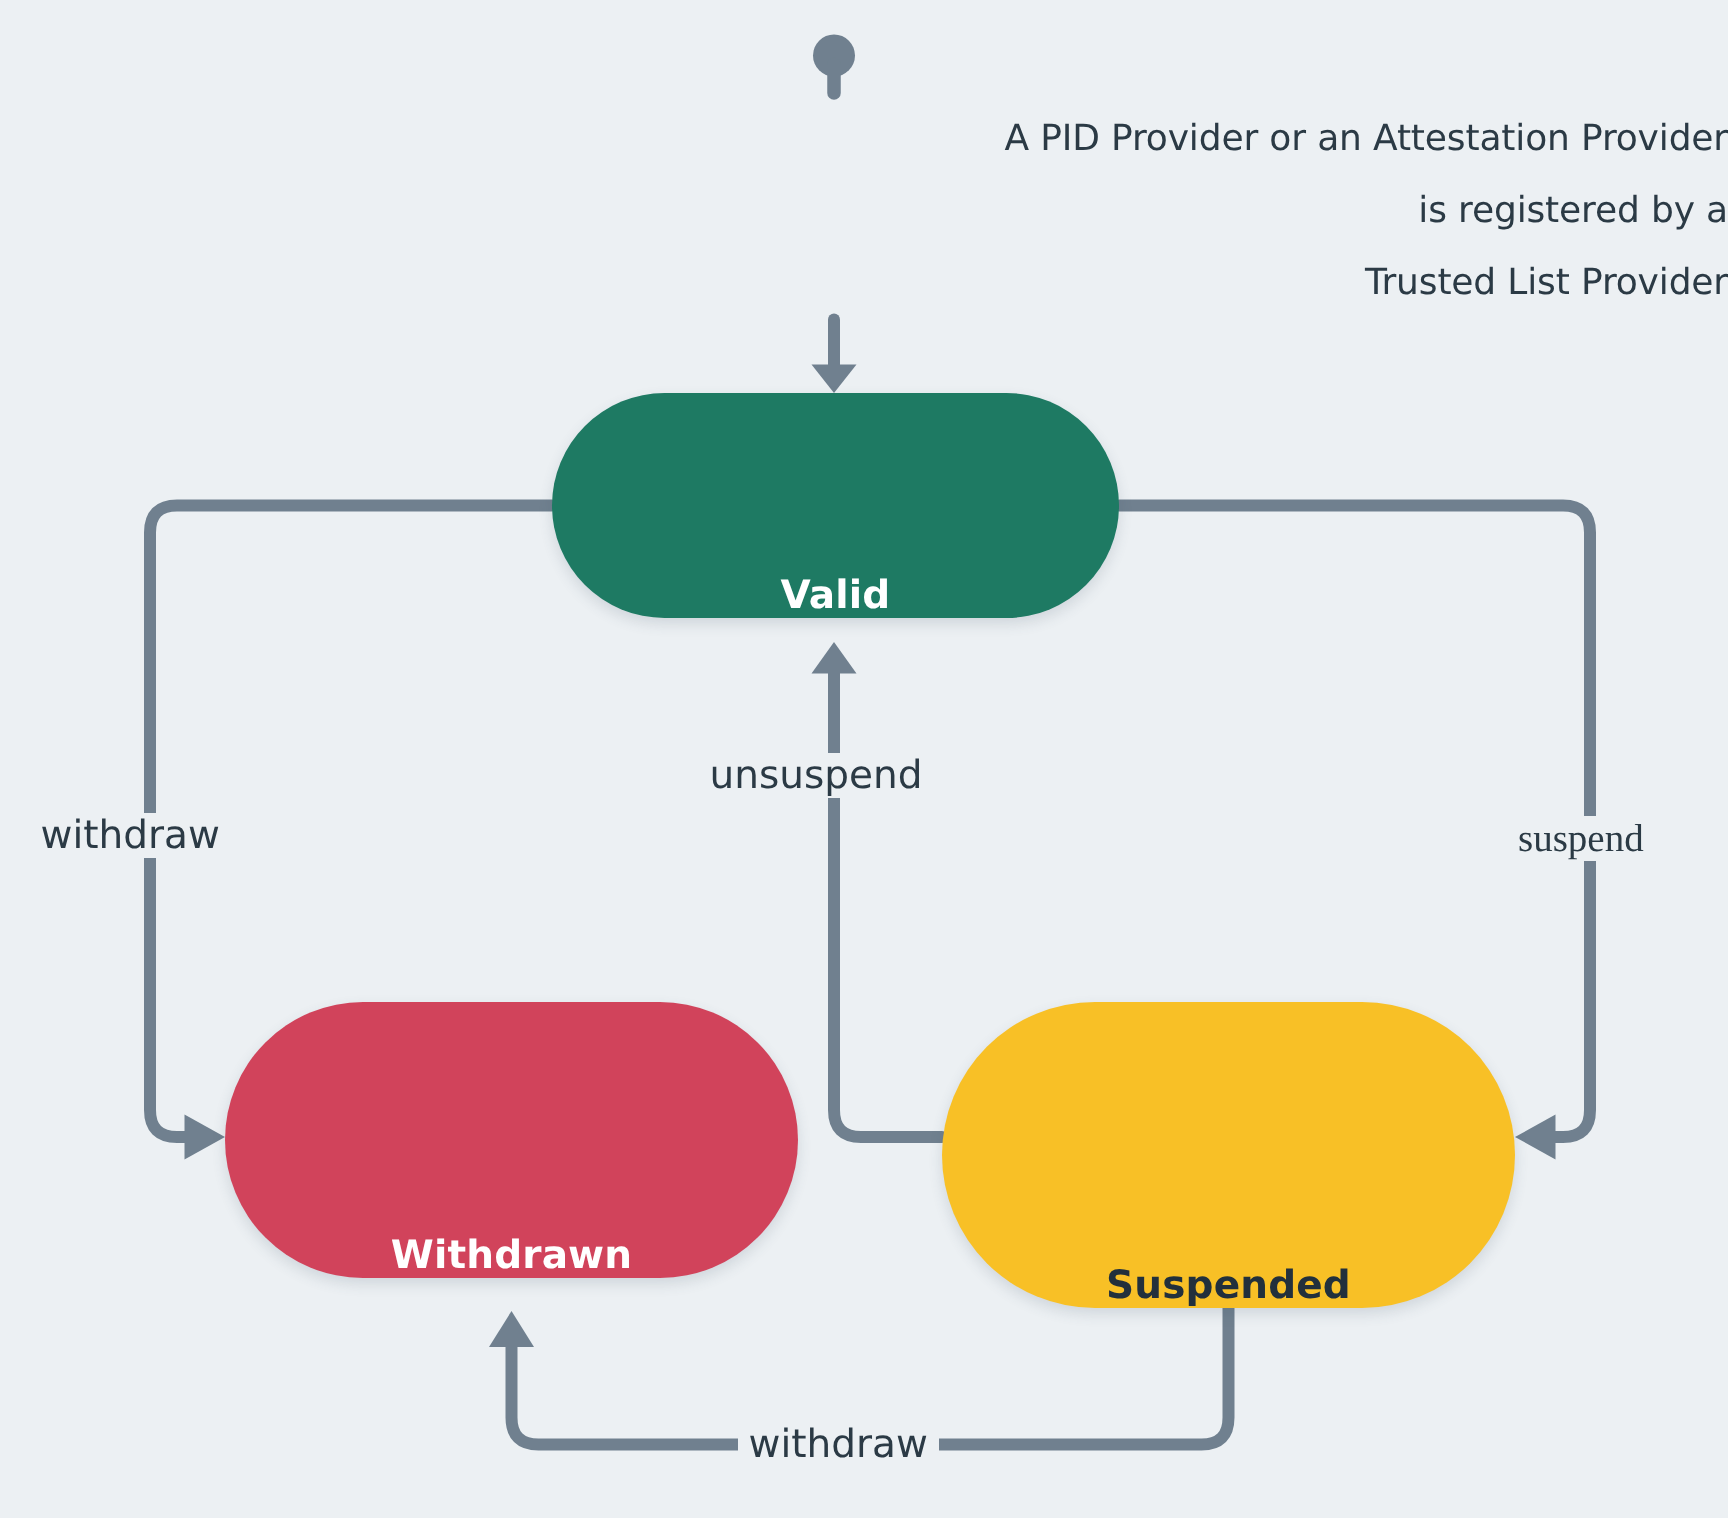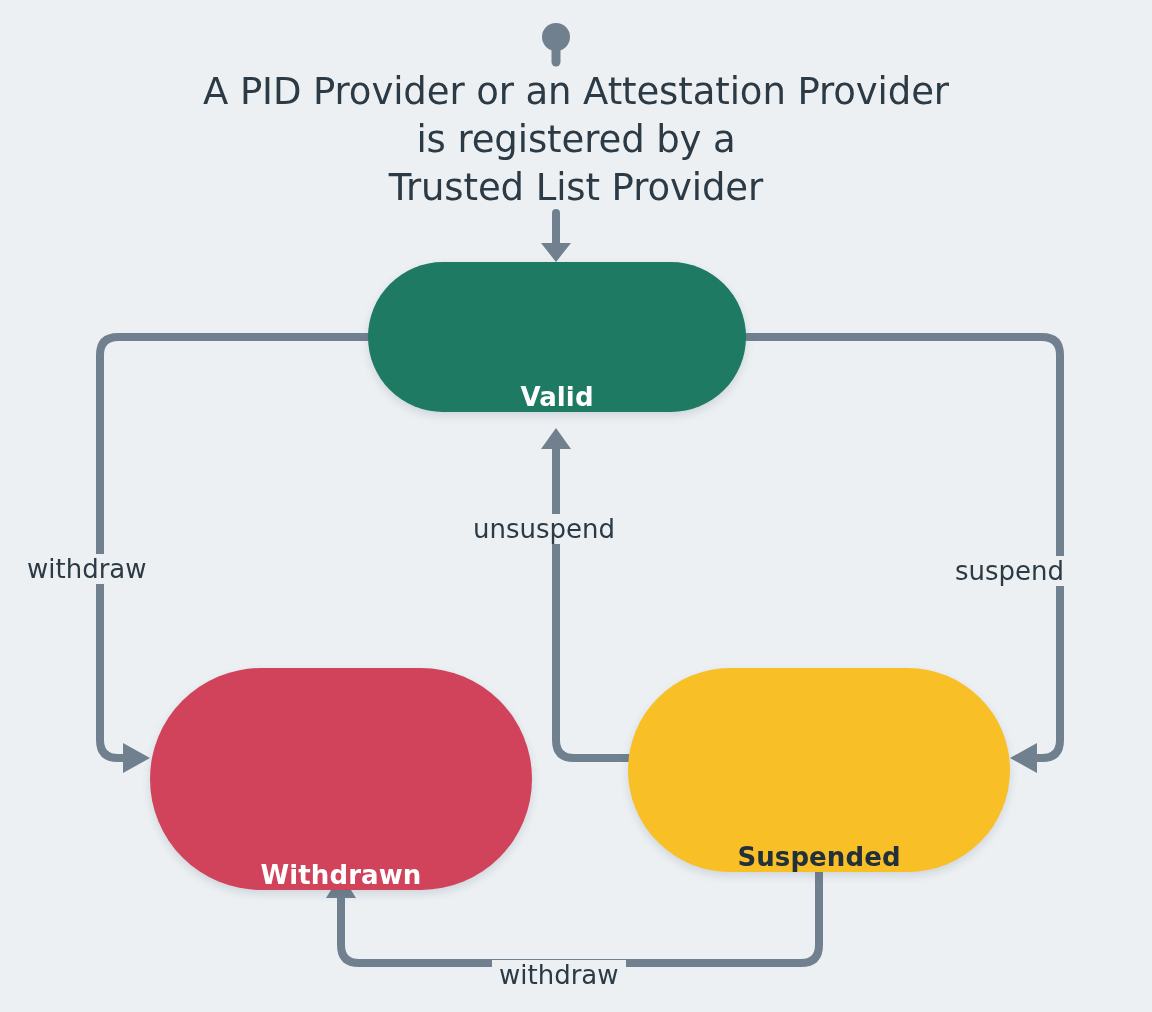--- a/index.html
+++ b/index.html
@@ -26,22 +26,22 @@
     width: 1152px;
     height: 1012px;
   }
 
   
   .caption {
     position: absolute;
     left: 0;
     top: 68px;
     width: 1152px;
-    text-align: center;
-    font-size: 37px;
+    text-align: right;
+    font-size: 24px;
     line-height: 48px;
     color: #2B3A45;
     letter-spacing: -0.1px;
     white-space: pre-line;
   }
 
   
   .node {
     position: absolute;
     display: flex;
@@ -58,21 +58,21 @@
     top: 262px;
     width: 378px;
     height: 150px;
     background: #1E7A63;
     color: #FFFFFF;
   }
   .node-withdrawn {
     left: 150px;
     top: 668px;
     width: 382px;
-    height: 222px;
+    height: 184px;
     background: #D1435B;
     color: #FFFFFF;
   }
   .node-suspended {
     left: 628px;
     top: 668px;
     width: 382px;
     height: 204px;
     background: #F8C026;
     color: #22303C;
@@ -80,29 +80,29 @@
 
   
   .edge-label {
     position: absolute;
     font-size: 26px;
     color: #2B3A45;
     white-space: nowrap;
     background: #ECF0F3;
     padding: 0 7px;
     line-height: 30px;
-    margin-top: 12px;
   }
   .label-withdraw-left {
     left: 20px;
     top: 542px;
   }
   .label-suspend {
-    left: 948px;
+    left: 1005px;
     top: 544px;
+    font-family: Liberation Serif, serif;
   }
   .label-unsuspend {
     left: 466px;
     top: 502px;
   }
   .label-withdraw-bottom {
     left: 492px;
     top: 948px;
   }
 </style>

